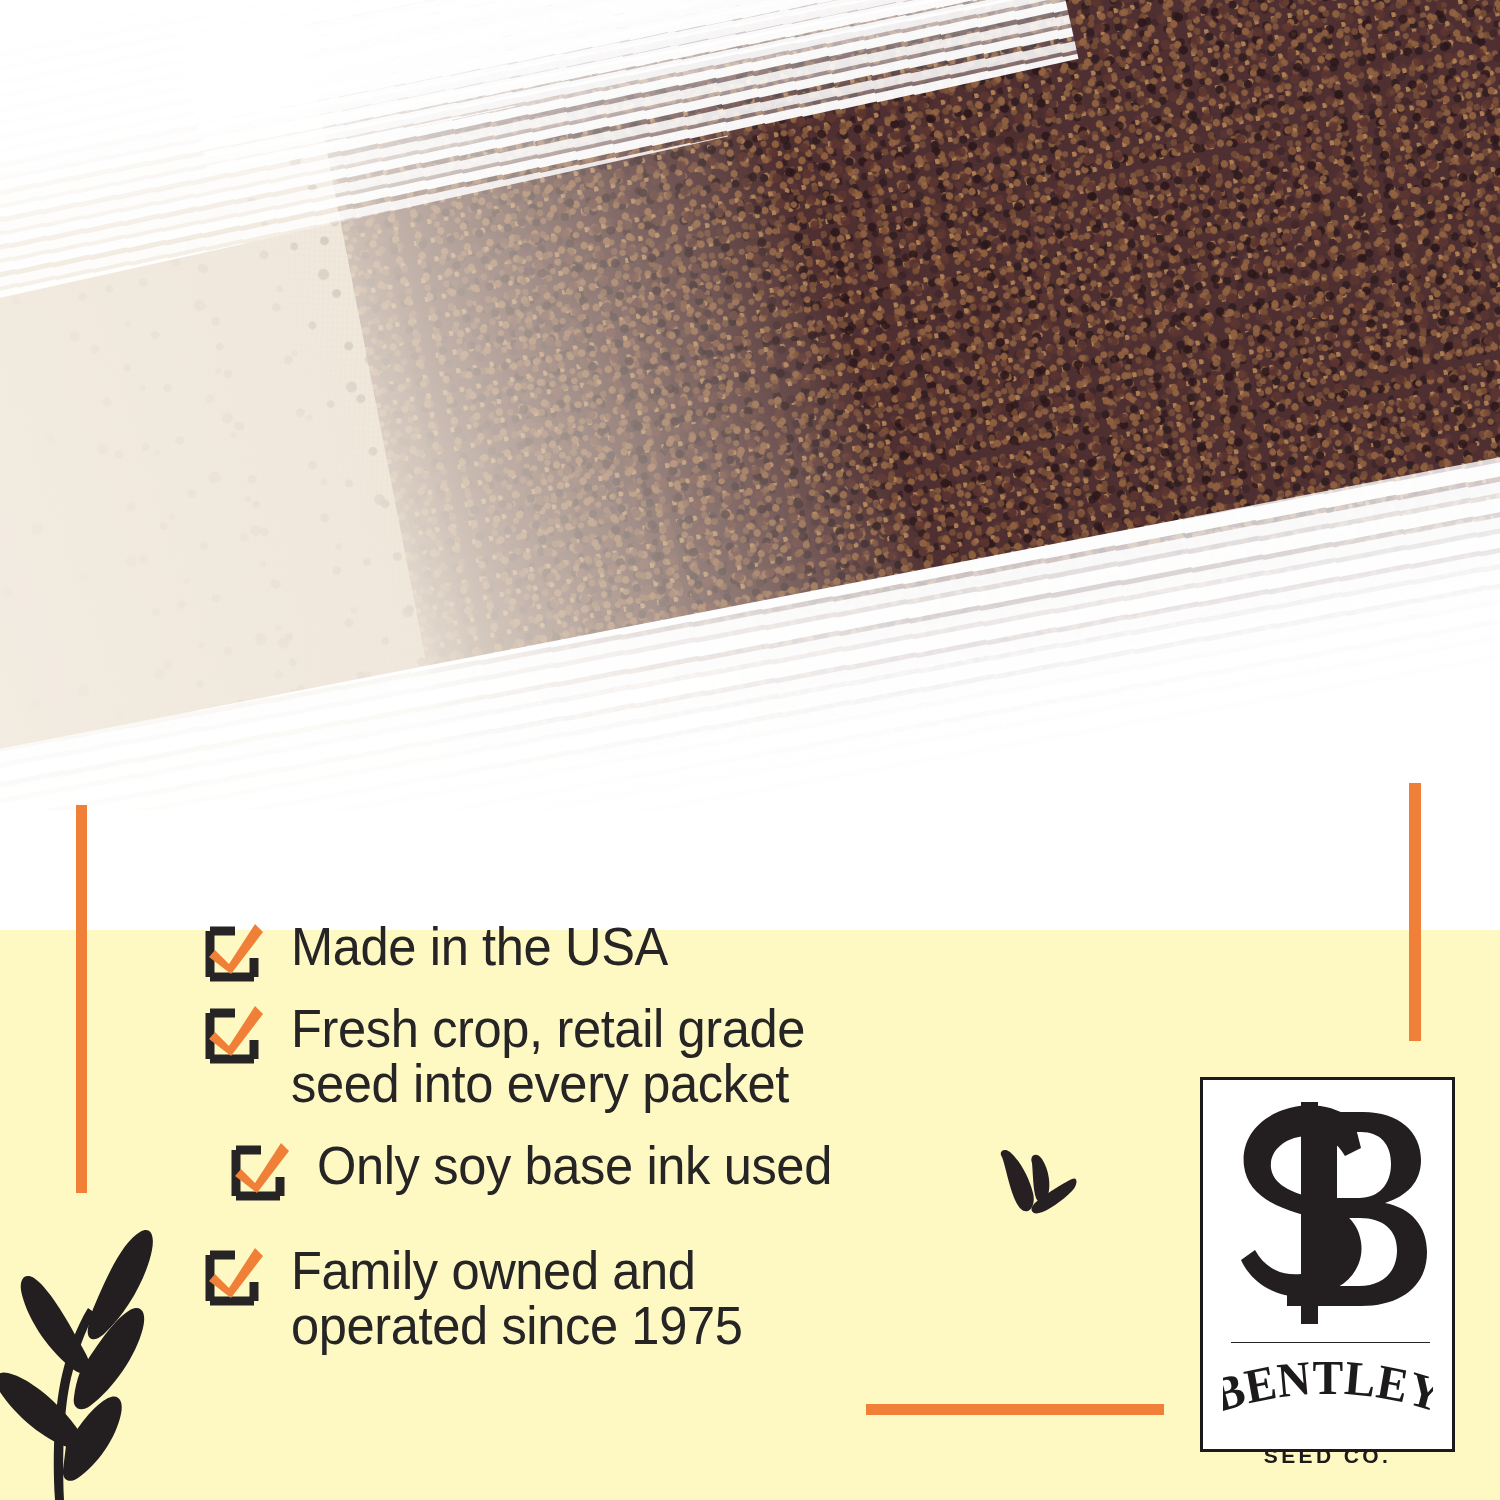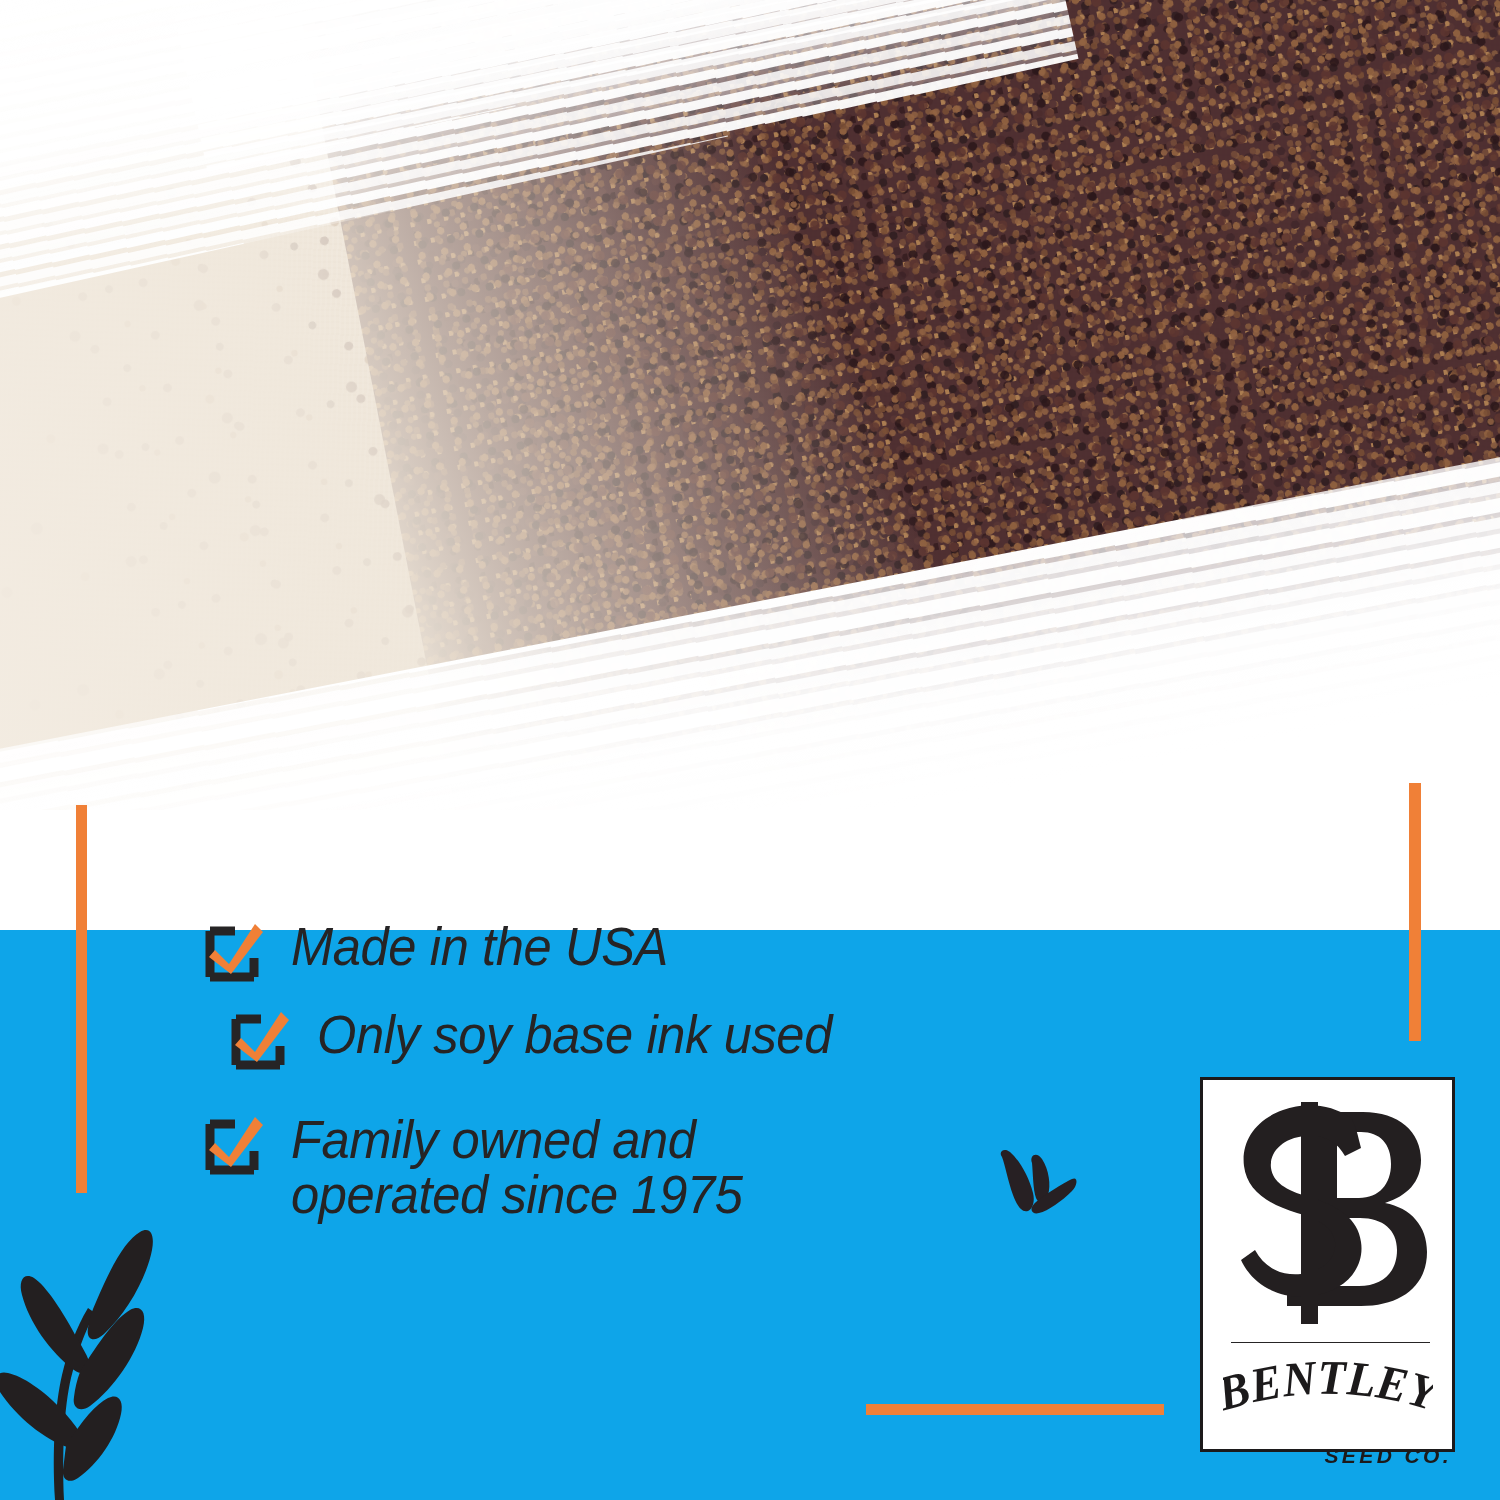--- a/index.html
+++ b/index.html
@@ -5,23 +5,22 @@
   html, body {
     margin: 0;
     padding: 0;
     background: #ffffff;
   }
   #page {
     position: relative;
     width: 1500px;
     height: 1500px;
     overflow: hidden;
-    background: #0ea5e9;
+    background: #fef9c3;
     font-family: "Liberation Sans", sans-serif;
-    font-style: italic;
   }
 
   
   #photo-band {
     position: absolute;
     left: 0; top: 0;
     width: 1500px;
     height: 930px;
     overflow: hidden;
   }
@@ -257,21 +256,21 @@
     position: absolute;
     left: 0; top: 282px;
     width: 100%;
     text-align: center;
   }
   #logo-wordmark svg { display: block; margin: 0 auto; }
   #logo-sub {
     position: absolute;
     left: 0; top: 364px;
     width: 100%;
-    text-align: right;
+    text-align: center;
     font-family: "Liberation Sans", sans-serif;
     font-weight: 700;
     font-size: 21px;
     letter-spacing: 3.4px;
     color: #1c1a1b;
   }
 </style>
 </head>
 <body>
 
@@ -333,20 +332,30 @@
     <div class="check-row">
       <span class="cb">
         <svg viewBox="0 0 52 52" width="52" height="52" aria-hidden="true">
           <path d="M5 3 H30 M5 3 V49 M5 49 H49 M49 49 V30" stroke="#262425" stroke-width="9" fill="none" stroke-linecap="butt"></path>
           <path d="M10 22 L24 36 L50 -4 L58 4 L26 46 L4 29 Z" fill="#F08037"></path>
         </svg>
       </span>
       <span class="check-label">Made in the USA</span>
     </div>
 
+    <div class="check-row">
+      <span class="cb">
+        <svg viewBox="0 0 52 52" width="52" height="52" aria-hidden="true">
+          <path d="M5 3 H30 M5 3 V49 M5 49 H49 M49 49 V30" stroke="#262425" stroke-width="9" fill="none" stroke-linecap="butt"></path>
+          <path d="M10 22 L24 36 L50 -4 L58 4 L26 46 L4 29 Z" fill="#F08037"></path>
+        </svg>
+      </span>
+      <span class="check-label">Fresh crop, retail grade
+seed into every packet</span>
+    </div>
 
 
     <div class="check-row" style="margin-top:28px;padding-left:26px;">
       <span class="cb">
         <svg viewBox="0 0 52 52" width="52" height="52" aria-hidden="true">
           <path d="M5 3 H30 M5 3 V49 M5 49 H49 M49 49 V30" stroke="#262425" stroke-width="9" fill="none" stroke-linecap="butt"></path>
           <path d="M10 22 L24 36 L50 -4 L58 4 L26 46 L4 29 Z" fill="#F08037"></path>
         </svg>
       </span>
       <span class="check-label">Only soy base ink used</span>

